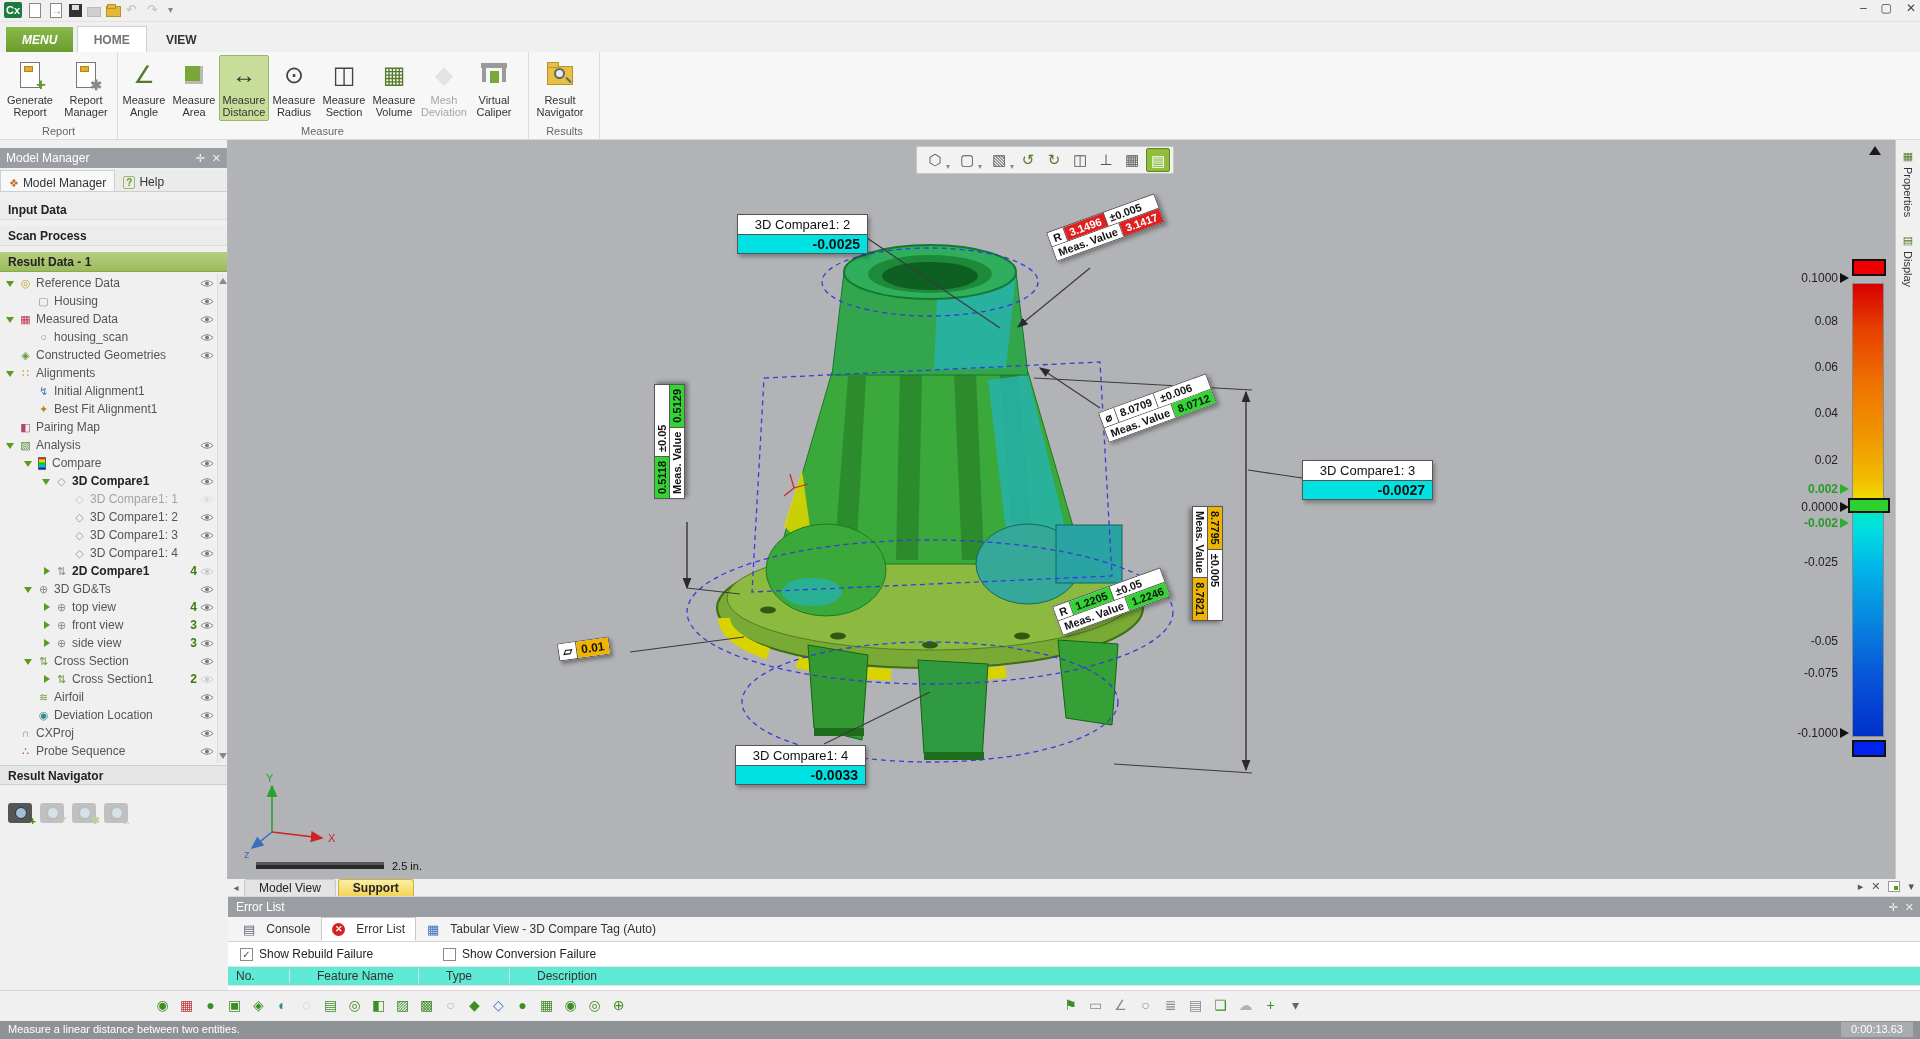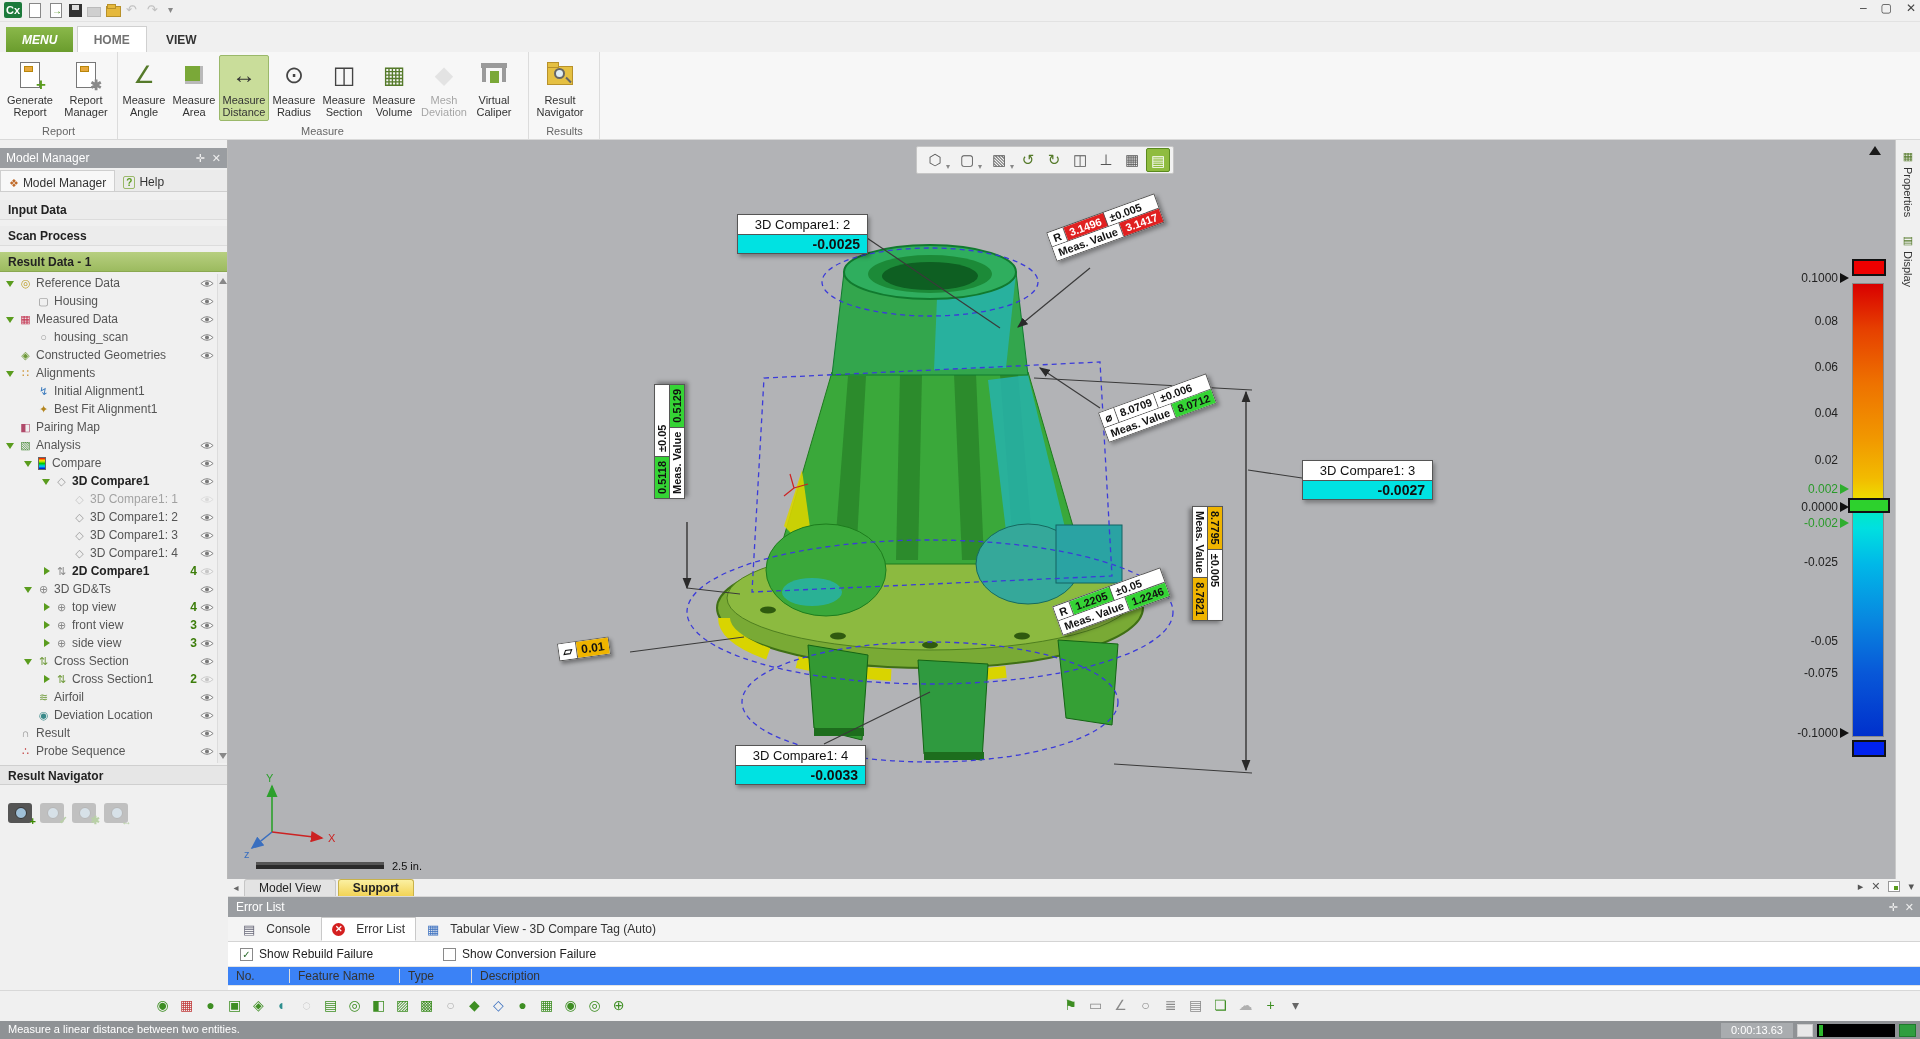--- a/index.html
+++ b/index.html
@@ -109,21 +109,21 @@
   #vcollapse{position:absolute;right:14px;top:6px;border-left:6px solid transparent;border-right:6px solid transparent;border-bottom:9px solid #1a1a1a;}
   
   #cs-strip{position:absolute;left:1624px;top:143px;width:32px;height:454px;border:1px solid #8a8a8a;
     background:linear-gradient(#d90000 0%,#e64000 10%,#ee7200 22%,#f19700 34%,#f2bb00 43%,#eee000 48%,#bfe800 49.5%,#00e8c8 50.5%,#00e0e0 54%,#00b8e8 62%,#0888e0 74%,#0858d8 86%,#0030cc 100%);}
   #cs-top{position:absolute;left:1624px;top:119px;width:34px;height:17px;background:#ee0000;border:2px solid #111;}
   #cs-bot{position:absolute;left:1624px;top:600px;width:34px;height:17px;background:#0022ee;border:2px solid #111;}
   #cs-zero{position:absolute;left:1620px;top:358px;width:42px;height:15px;background:#2dd12d;border:2px solid #111;}
   #cs-ticks{position:absolute;left:1548px;top:0;width:74px;height:741px;}
   .tick{position:absolute;right:0;display:flex;align-items:center;height:14px;}
   .tick .tl2{width:58px;text-align:right;font-size:12px;color:#222;}
-  .tick .tl2.green{color:#2a9a2a;font-weight:normal;}
+  .tick .tl2.green{color:#2a9a2a;font-weight:bold;}
   .tick .mk{width:12px;height:12px;position:relative;visibility:hidden;}
   .tick .mk.mk-black{visibility:visible;}
   .tick .mk.mk-black::before{content:"";position:absolute;left:2px;top:1px;border-top:5px solid transparent;border-bottom:5px solid transparent;border-left:9px solid #111;}
   .tick .mk.mk-green{visibility:visible;}
   .tick .mk.mk-green::before{content:"";position:absolute;left:2px;top:1px;border-top:5px solid transparent;border-bottom:5px solid transparent;border-left:9px solid #2fae2f;}
   
   .ctag{position:absolute;width:131px;border:1px solid #555;box-shadow:2px 3px 4px rgba(0,0,0,.3);}
   .ctag .h{background:#fff;text-align:center;font-size:13px;color:#111;padding:2px 4px;border-bottom:1px solid #555;}
   .ctag .v{background:#00e2e2;text-align:right;font-weight:bold;font-size:14px;padding:1px 7px;color:#111;}
   
@@ -154,32 +154,32 @@
   #eptabs{height:25px;background:#f4f4f4;border-bottom:1px solid #d4d4d4;display:flex;align-items:flex-end;padding-left:4px;}
   .eptab{height:24px;display:flex;align-items:center;gap:11px;padding:0 10px;font-size:12px;color:#333;border:1px solid transparent;}
   .eptab.active{background:#fff;border-color:#c9c9c9;border-bottom-color:#fff;}
   .ic-console::before{content:"▤";color:#667;font-size:13px;}
   .ic-err{width:13px;height:13px;background:#d42020;border-radius:50%;color:#fff;font-size:9px;line-height:13px;text-align:center;font-weight:bold;}
   .ic-table::before{content:"▦";color:#3a6fbf;font-size:13px;}
   #epchecks{height:24px;display:flex;align-items:center;gap:70px;padding-left:12px;background:#fff;}
   .chk{display:flex;align-items:center;gap:6px;font-size:12px;color:#222;}
   .cb{width:13px;height:13px;border:1px solid #8a8a8a;background:#fff;text-align:center;line-height:12px;font-size:10px;color:#2a6a2a;}
   .cb.checked::before{content:"✓";}
-  #epcols{height:20px;display:flex;align-items:center;background:#3b82f6;border-top:1px solid #e4e4e4;border-bottom:1px solid #e4e4e4;font-size:12px;color:#333;}
+  #epcols{height:20px;display:flex;align-items:center;background:#5eead4;border-top:1px solid #e4e4e4;border-bottom:1px solid #e4e4e4;font-size:12px;color:#333;gap:19px;}
   .epcol{padding:0 8px;border-right:1px solid #ddd;}
   .c0{width:62px;} .c1{width:110px;} .c2{width:72px;} .c3{width:300px;border-right:none;}
   
   #bottombar{position:absolute;left:0;top:990px;width:1920px;height:31px;background:#f0f0f0;border-top:1px solid #d8d8d8;}
   #btl{position:absolute;left:152px;top:4px;display:flex;gap:3px;align-items:center;}
   #btr{position:absolute;left:1060px;top:4px;display:flex;gap:4px;align-items:center;}
   .bico{width:21px;height:21px;text-align:center;line-height:21px;font-size:14px;border-radius:2px;}
   
   #statusbar{position:absolute;left:0;top:1021px;width:1920px;height:18px;background:#8f9295;color:#fff;font-size:11px;}
   #stmsg{position:absolute;left:8px;top:2px;}
-  #stright{position:absolute;right:4px;top:1px;display:flex;gap:4px;align-items:center;height:16px;}
+  #stright{position:absolute;right:4px;top:1px;display:flex;gap:4px;align-items:center;height:16px;flex-direction:column;}
   #sttimer{background:#a9acaf;padding:0 10px;height:15px;line-height:15px;color:#fff;}
   .stbox-w{width:16px;height:13px;background:#e8e8e8;border:1px solid #cdcdcd;}
   .stbox-k{width:78px;height:13px;background:#000;position:relative;}
   .stbox-k::before{content:"";position:absolute;left:2px;top:1px;width:4px;height:11px;background:#2db82d;}
   .stbox-g{width:17px;height:13px;background:#2f9e3f;border:1px solid #1e7a2c;}
 </style>
 </head>
 <body>
 
 <div id="titlebar">
@@ -562,21 +562,21 @@
         <span class="tcount"></span>
         <span class="teye on"><svg width="14" height="9" viewBox="0 0 16 10">
             <path d="M1 5 Q8 -1.5 15 5 Q8 11.5 1 5 Z" fill="#fdfdfd" stroke="#7a7a7a"></path>
             <circle cx="8" cy="5" r="2.3" fill="#7a7a7a"></circle>
           </svg></span>
       </div>
 
       <div class="trow i0">
         <span class="tarr"></span>
         <span class="ticon" style="color: rgb(138, 138, 138);">∩</span>
-        <span class="tlabel">Result</span>
+        <span class="tlabel">CXProj</span>
         <span class="tcount"></span>
         <span class="teye on"><svg width="14" height="9" viewBox="0 0 16 10">
             <path d="M1 5 Q8 -1.5 15 5 Q8 11.5 1 5 Z" fill="#fdfdfd" stroke="#7a7a7a"></path>
             <circle cx="8" cy="5" r="2.3" fill="#7a7a7a"></circle>
           </svg></span>
       </div>
 
       <div class="trow i0">
         <span class="tarr"></span>
         <span class="ticon" style="color: rgb(194, 58, 58);">∴</span>

